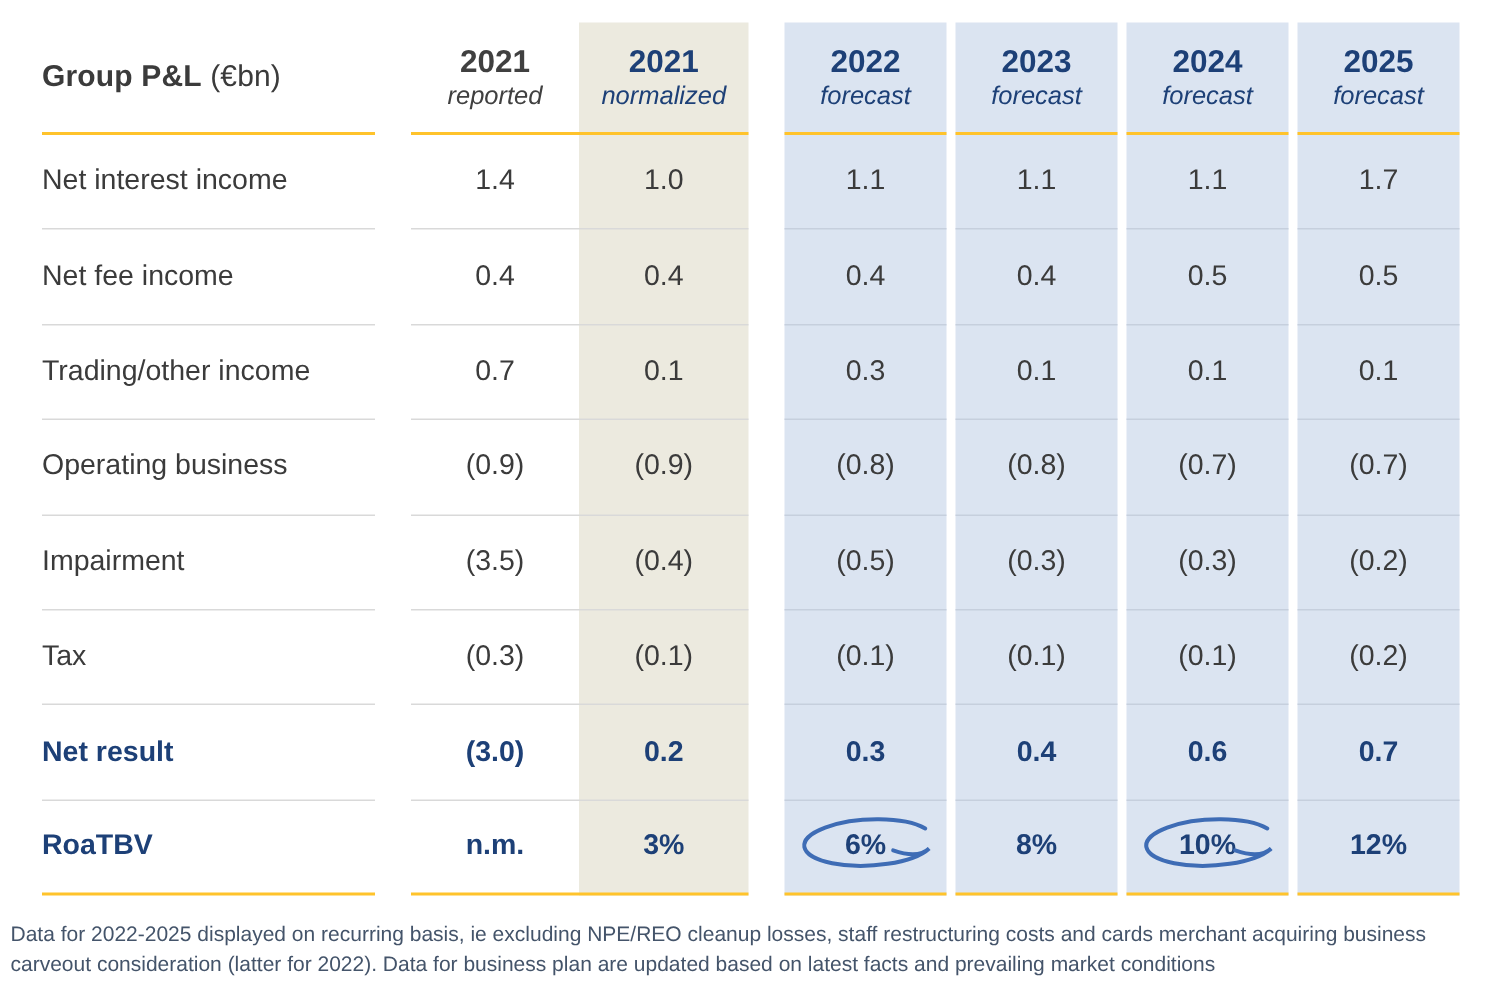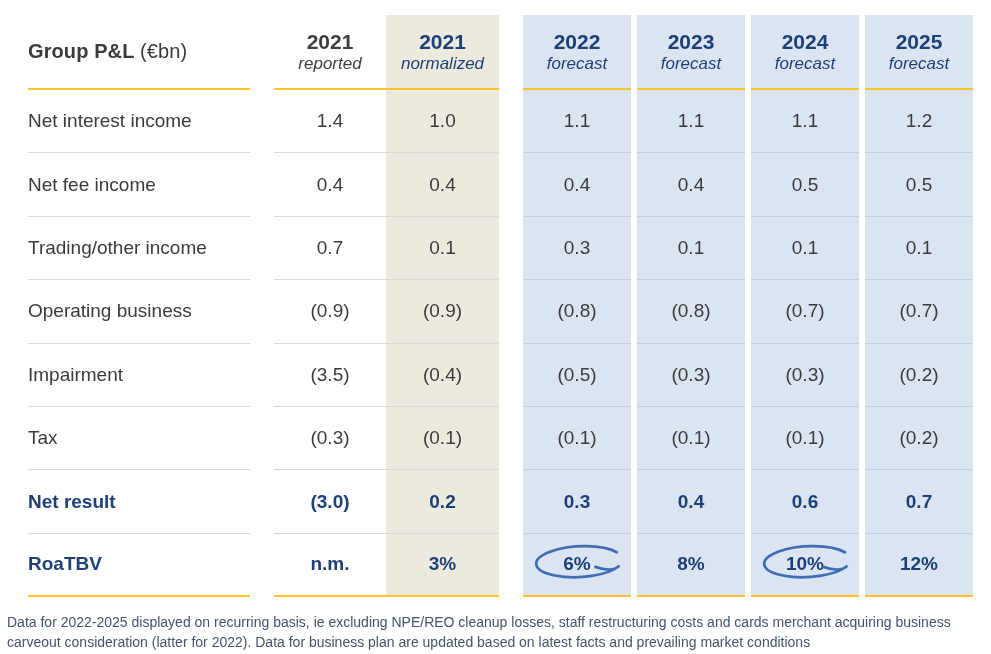--- a/index.html
+++ b/index.html
@@ -172,21 +172,21 @@
       </div>
     </div>
 
     <div class="gap6"></div>
 
     <div class="col fc">
       <div class="hcell hdr-navy">
         <div class="year">2025</div>
         <div class="sub">forecast</div>
       </div>
-      <div class="cell">1.2</div>
+      <div class="cell">1.7</div>
       <div class="cell">0.5</div>
       <div class="cell">0.1</div>
       <div class="cell">(0.7)</div>
       <div class="cell">(0.2)</div>
       <div class="cell">(0.2)</div>
       <div class="cell emph">0.7</div>
       <div class="cell emph r-last">12%</div>
     </div>
 
   </div>

